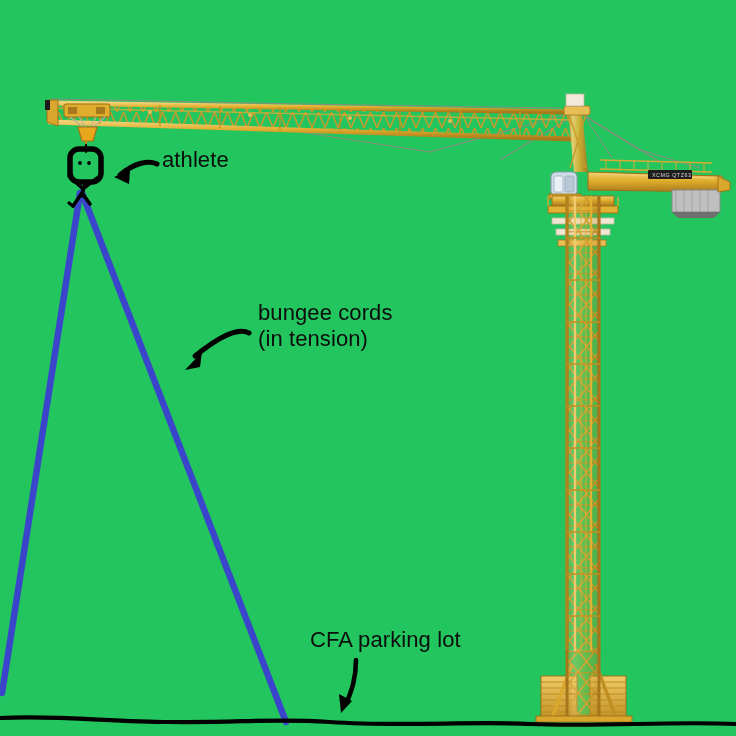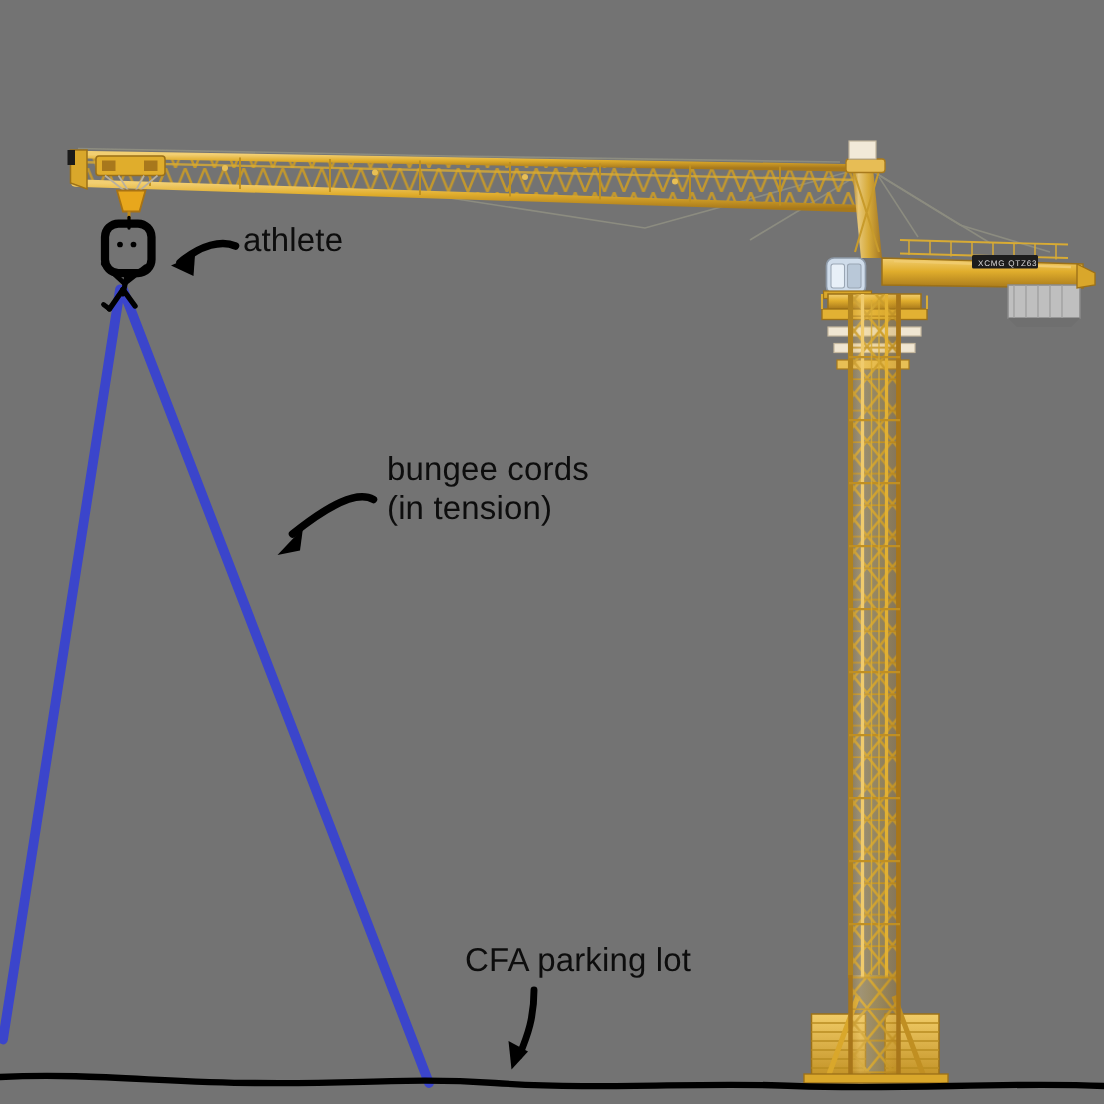--- a/index.html
+++ b/index.html
@@ -8,21 +8,21 @@
     padding: 0;
     background: #ffffff;
   }
   body {
     font-family: "Liberation Sans", sans-serif;
   }
   #scene {
     position: relative;
     width: 736px;
     height: 736px;
-    background: #737373;
+    background: #22c55e;
     overflow: hidden;
   }
   #scene svg.layer {
     position: absolute;
     left: 0;
     top: 0;
     width: 736px;
     height: 736px;
   }
   .anno {

